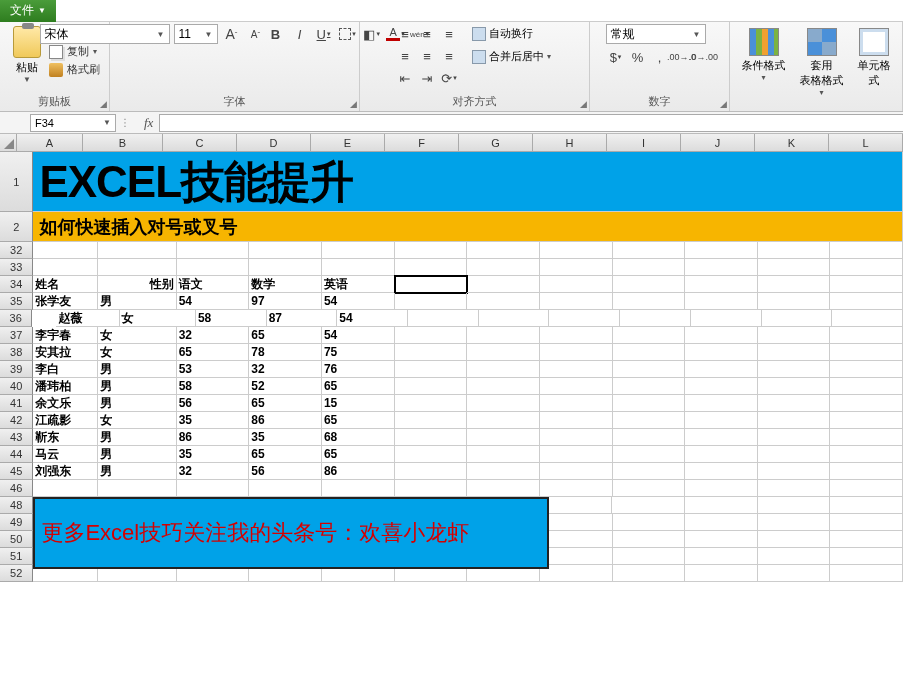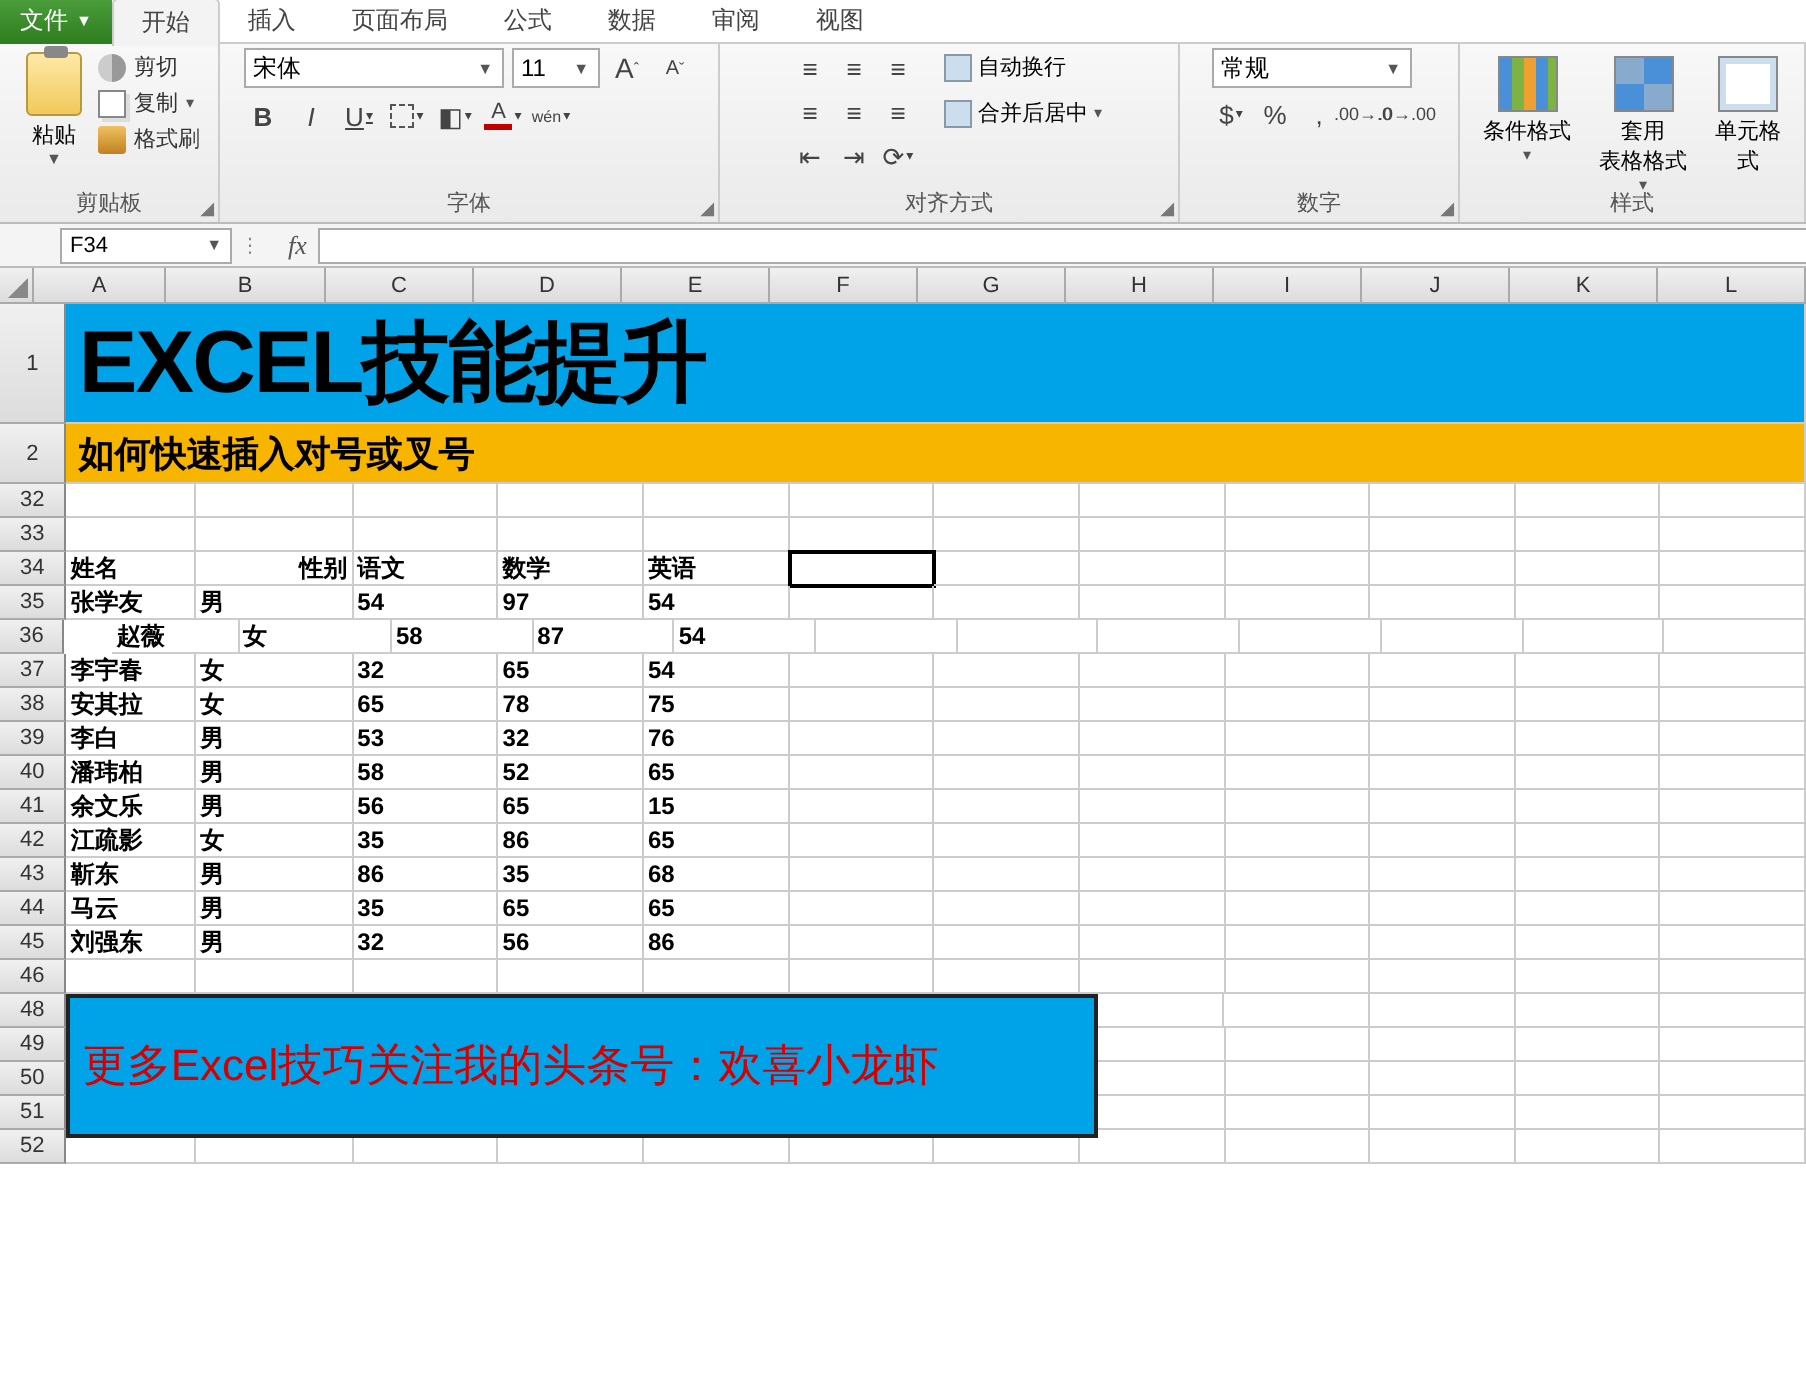--- a/index.html
+++ b/index.html
@@ -98,29 +98,20 @@
 .active-cell-marker { outline:2px solid #000; outline-offset:-1px; }
 </style>
 </head>
 <body>
 
 <div class="ribbon-tabs">
   <div class="file-tab">
     <span>文件</span>
     <span class="arrow">▼</span>
   </div>
-  <div id="rtabs" style="display: flex;">
-      <div class="rtab active">开始</div>
-      <div class="rtab">插入</div>
-      <div class="rtab">页面布局</div>
-      <div class="rtab">公式</div>
-      <div class="rtab">数据</div>
-      <div class="rtab">审阅</div>
-      <div class="rtab">视图</div>
-    </div>
 </div>
 
 <div class="ribbon">
 
   <div class="rgroup" style="width:110px">
     <div class="rgroup-body">
       <div class="clip-big">
         <div class="paste-icon"></div>
         <span style="font-size:11px">粘贴</span>
         <span class="dd-arr">▼</span>
@@ -138,21 +129,21 @@
         <div class="small-btn">
             <span class="icon-sq brush-i"></span>
             <span>格式刷</span>
           </div>
       </div>
     </div>
     <div class="rgroup-label"><span>剪贴板</span><span class="launcher">◢</span></div>
   </div>
 
   <div class="rgroup" style="width:250px">
-    <div class="rgroup-body" style="flex-direction:column">
+    <div class="rgroup-body" style="flex-direction:row">
       <div class="font-row">
         <div class="font-sel name">
             <span>宋体</span>
             <span class="dd-arr">▼</span>
           </div>
         <div class="font-sel size">
             <span>11</span>
             <span class="dd-arr">▼</span>
           </div>
         <div class="fbtn incfont"></div>
@@ -252,21 +243,20 @@
         <span style="white-space:pre-line;text-align:center">套用
 表格格式</span>
         <span class="dd-arr">▾</span>
       </div>
       <div class="style-big">
         <div class="style-ico cellfmt-ico"></div>
         <span style="white-space:pre-line;text-align:center">单元格
 式</span>
       </div>
     </div>
-    <div class="rgroup-label"><span>样式</span></div>
   </div>
 </div>
 
 <div class="fxbar">
   <div class="namebox">
     <span>F34</span>
     <span class="dd-arr">▼</span>
   </div>
   <div class="fx-expand">⋮</div>
   <span class="fx-lbl">fx</span>

